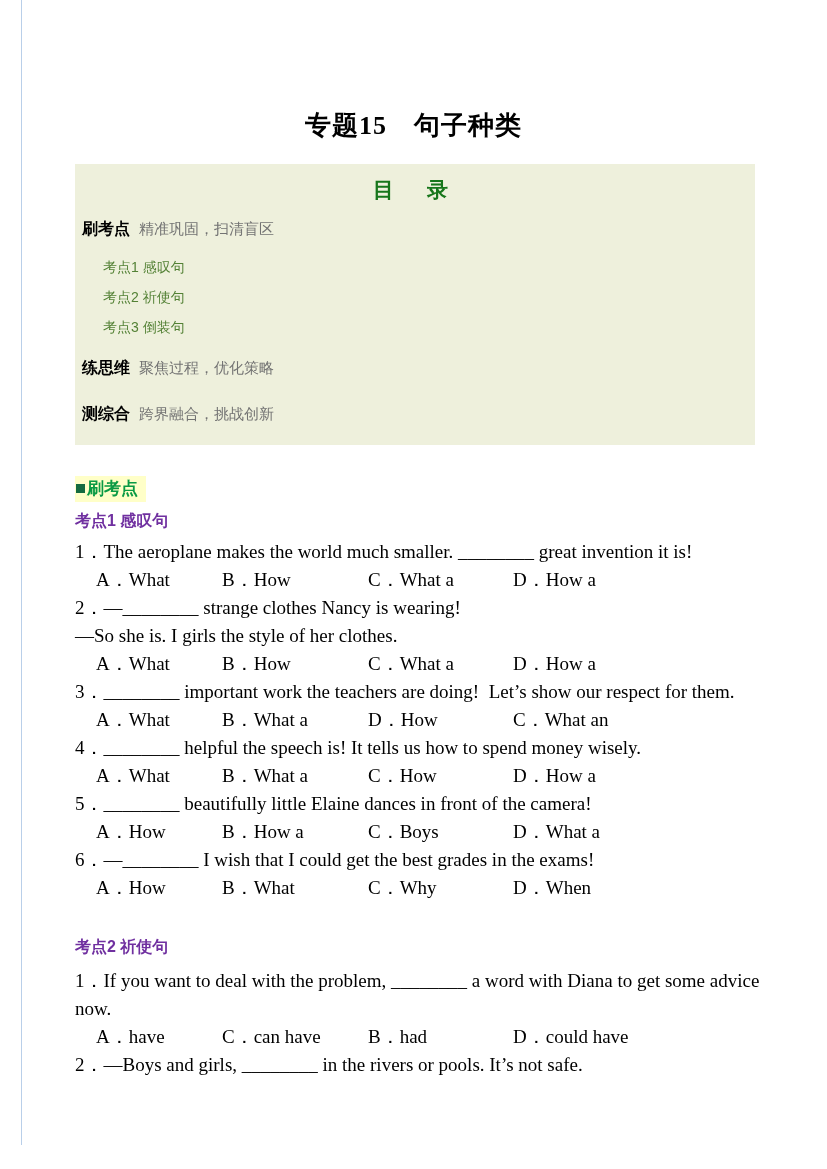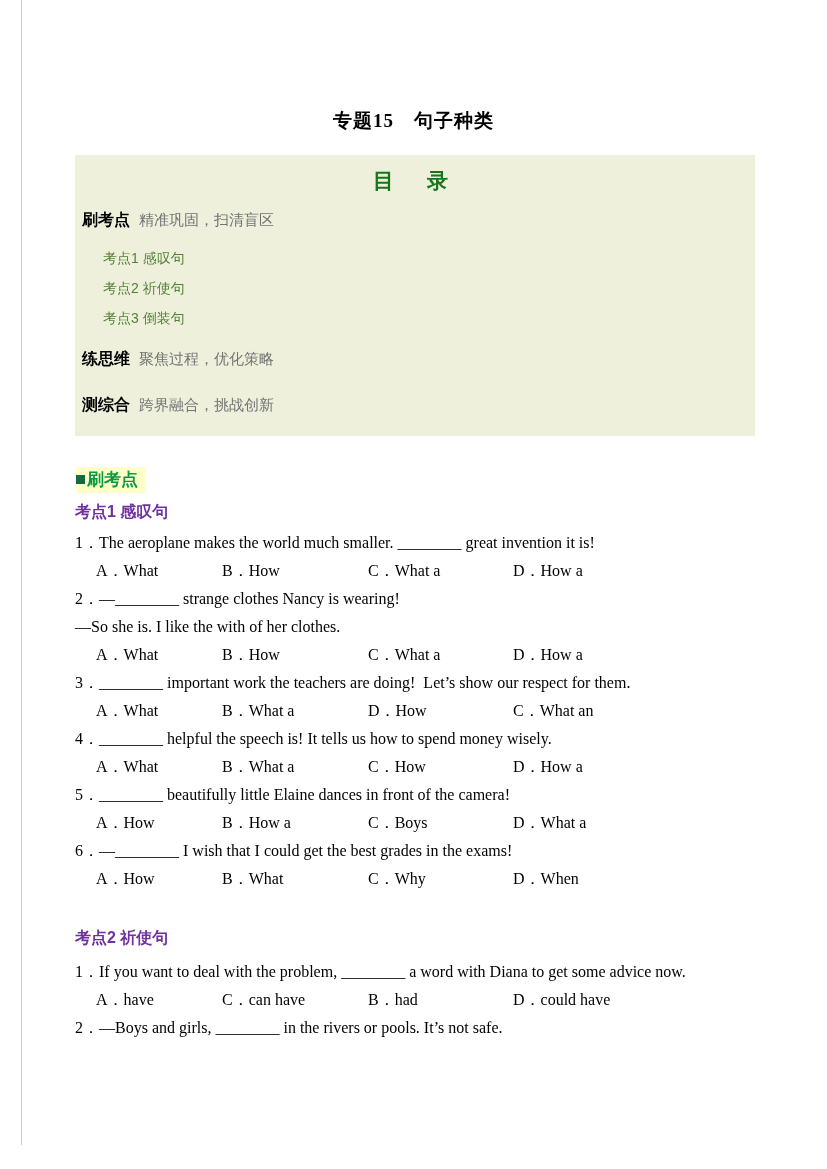--- a/index.html
+++ b/index.html
@@ -8,21 +8,21 @@
     position:relative; width:827px; height:1169px; margin:0 auto;
     background:#ffffff; color:#000; overflow:hidden;
     font-family:"Liberation Serif", serif;
   }
   .vline {
     position:absolute; left:21px; top:0; width:1px; height:1145px;
     background:#b9cfe9;
   }
   .title {
     padding-top:108px; text-align:center;
-    font-size:19px; font-weight:bold; letter-spacing:1px;
+    font-size:26px; font-weight:bold; letter-spacing:1px;
     font-family:"Liberation Serif", serif;
   }
   .toc-box {
     margin:21px 72px 0 75px;
     background:#eef0dc;
     padding:12px 10px 20px 7px;
   }
   .toc-title {
     text-align:center; font-size:21px; font-weight:bold; color:#17761b;
     letter-spacing:6px; font-family:Liberation Serif, serif;
@@ -46,21 +46,21 @@
   }
   .sq {
     display:inline-block; width:9px; height:9px; background:#156b40;
     margin-right:2px; vertical-align:1px;
   }
   .kd-title {
     margin:9px 0 6px 75px; font-family:"Liberation Sans", sans-serif;
     font-weight:bold; font-size:16px; color:#7030a0;
   }
   .kd-title.second { margin-top:35px; margin-bottom:9px; }
-  .questions { margin:0 50px 0 75px; font-size:16px; }
+  .questions { margin:0 50px 0 75px; font-size:19px; }
   .q-line { line-height:28px; white-space:pre-wrap; }
   .opts {
     line-height:28px; display:grid;
     grid-template-columns:126px 146px 145px auto;
     padding-left:21px;
   }
 </style>
 </head>
 <body>
 
@@ -103,21 +103,21 @@
       <div class="opts">
         <span>A．What</span>
         <span>B．How</span>
         <span>C．What a</span>
         <span>D．How a</span>
       </div>
     </div>
 
     <div class="q">
       <div class="q-line">2．—________ strange clothes Nancy is wearing!</div>
-      <div class="q-line">—So she is. I like the with of her clothes.</div>
+      <div class="q-line">—So she is. I girls the style of her clothes.</div>
       <div class="opts">
         <span>A．What</span>
         <span>B．How</span>
         <span>C．What a</span>
         <span>D．How a</span>
       </div>
     </div>
 
     <div class="q">
       <div class="q-line">3．________ important work the teachers are doing!  Let’s show our respect for them.</div>

